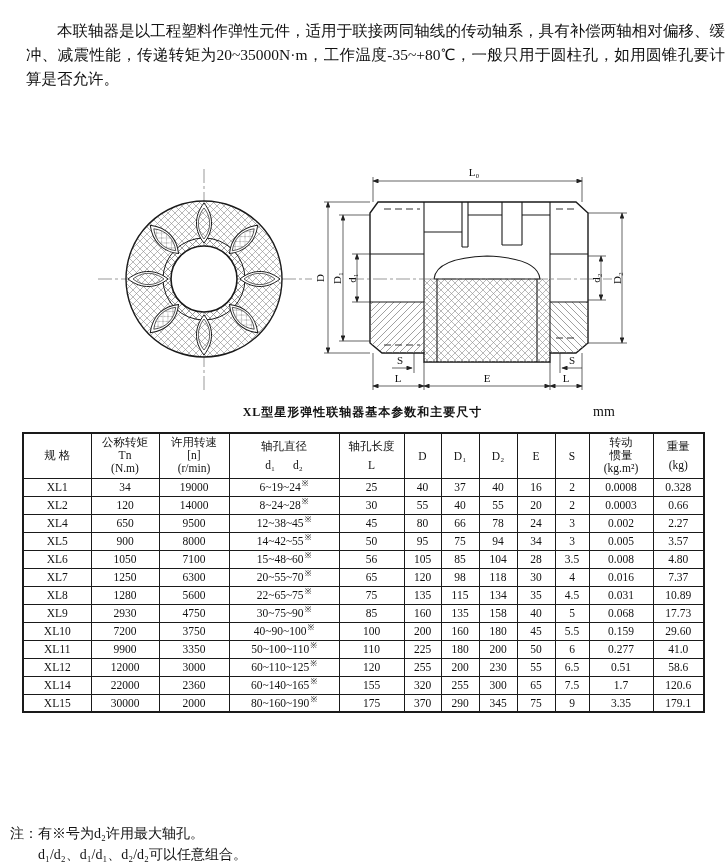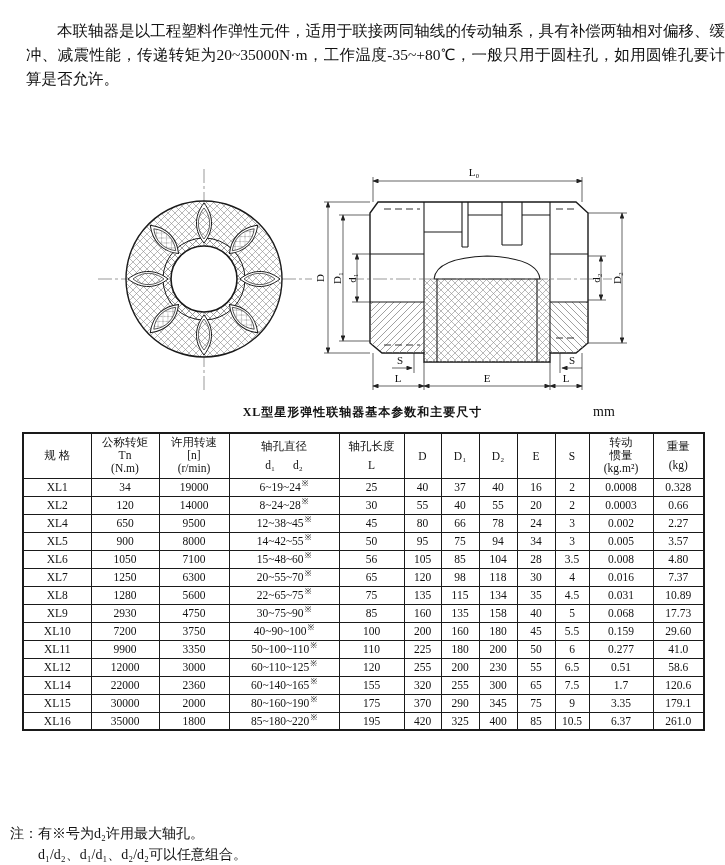--- a/index.html
+++ b/index.html
@@ -395,34 +395,20 @@
       <td><span>80~160~190</span><sup class="mark">※</sup></td>
       <td>175</td>
       <td>370</td>
       <td>290</td>
       <td>345</td>
       <td>75</td>
       <td>9</td>
       <td>3.35</td>
       <td>179.1</td>
     </tr>
-        <tr>
-      <td>XL16</td>
-      <td>35000</td>
-      <td>1800</td>
-      <td><span>85~180~220</span><sup class="mark">※</sup></td>
-      <td>195</td>
-      <td>420</td>
-      <td>325</td>
-      <td>400</td>
-      <td>85</td>
-      <td>10.5</td>
-      <td>6.37</td>
-      <td>261.0</td>
-    </tr>
       </tbody>
   </table>
 
   <div class="notes">
     <div class="l1">注：有※号为d₂许用最大轴孔。</div>
     <div class="l2">d₁/d₂、d₁/d₁、d₂/d₂可以任意组合。</div>
   </div>
 
 </div>
 

